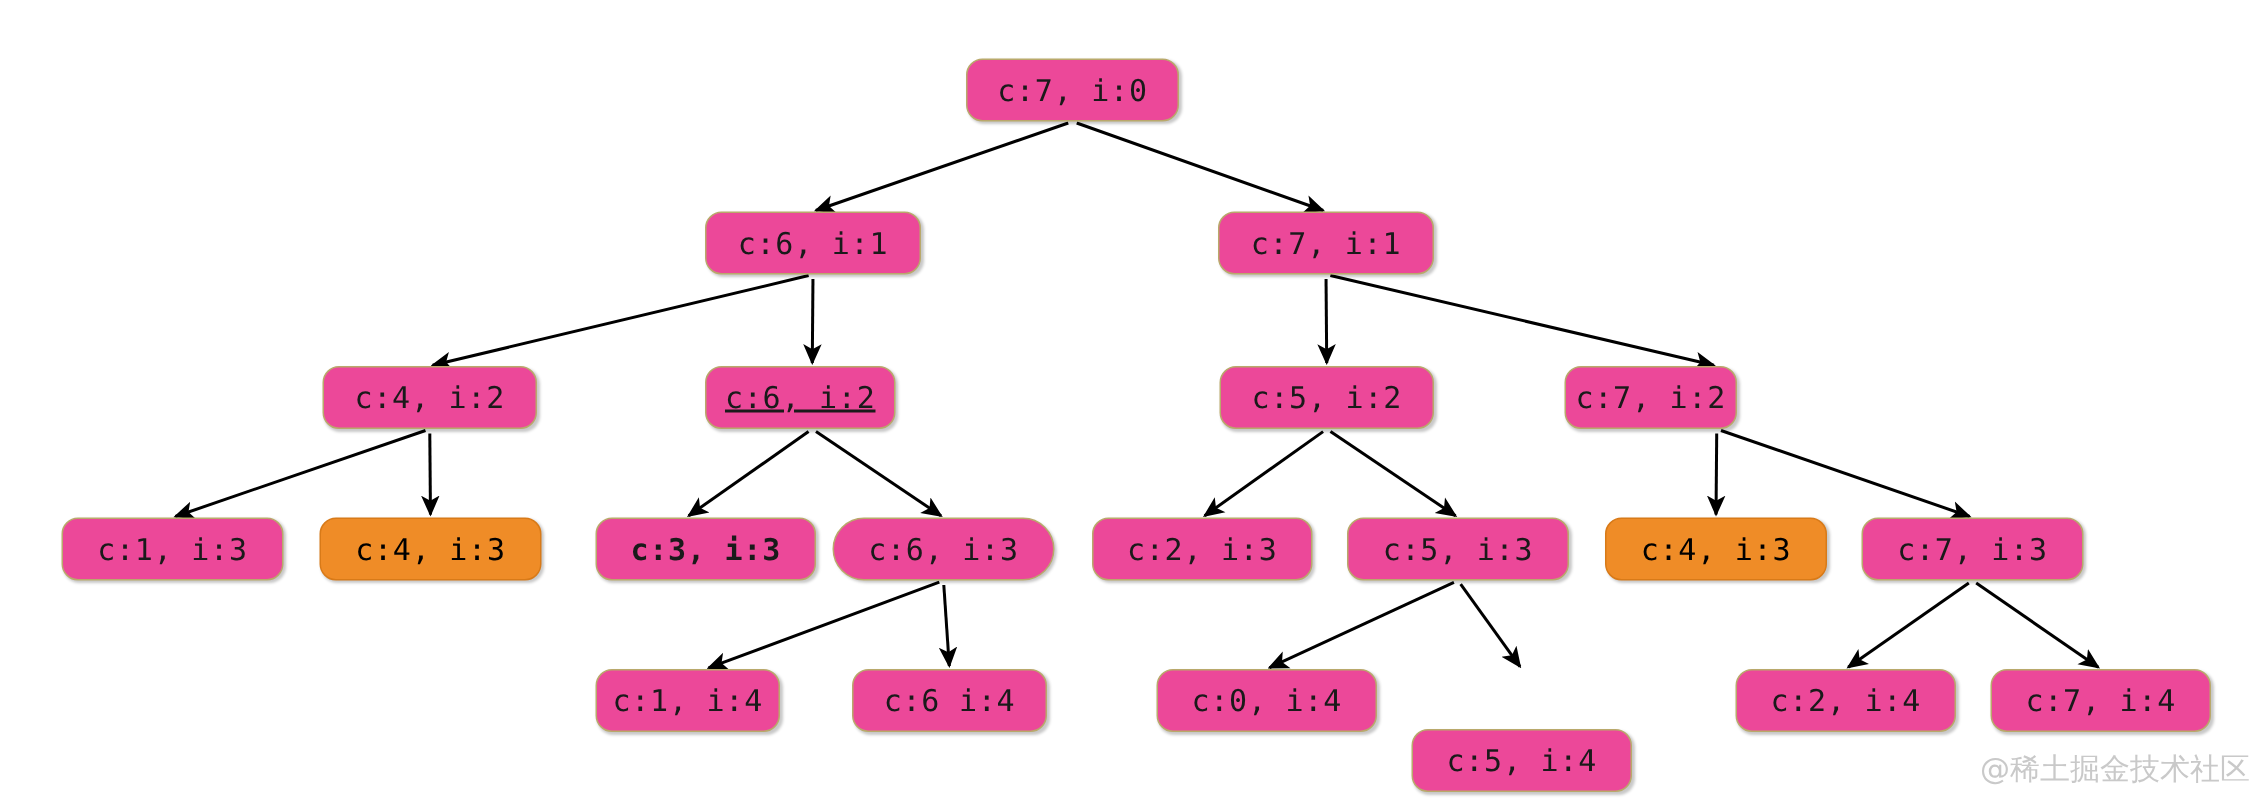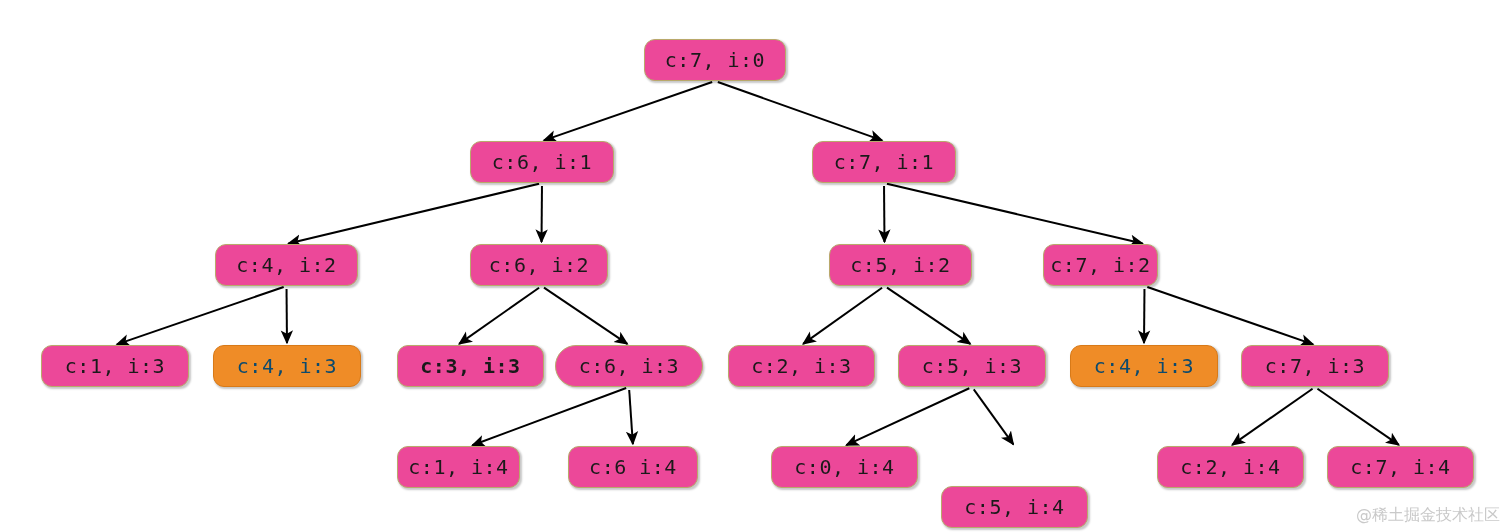--- a/index.html
+++ b/index.html
@@ -38,28 +38,28 @@
     color: #1a1a1a;
     font-family: "DejaVu Sans Mono", "Liberation Mono", monospace;
     font-size: 20px;
     letter-spacing: 0.5px;
     white-space: nowrap;
     box-shadow: 1.5px 1.5px 2px rgba(0,0,0,0.22);
   }
   .tree-node.highlight {
     background: #ef8c27;
     border-color: #d87a18;
-    color: #0c4a6e;
+    color: #000000;
   }
   #watermark {
     position: absolute;
     right: 12px;
     bottom: 6px;
     font-family: "DejaVu Sans", "Liberation Sans", sans-serif;
-    font-size: 16px;
+    font-size: 20px;
     color: #c9c9c9;
     white-space: nowrap;
   }
 </style>
 </head>
 <body>
 
 <div id="canvas">
   <svg id="edge-layer" width="1512" height="532" viewBox="0 0 1512 532">
       <defs>
@@ -86,22 +86,22 @@
       <line x1="969.2773731793972" y1="388.25988221502405" x2="846.3150845470685" y2="445.1600785233173" stroke="#000000" stroke-width="2" marker-end="url(#arrowhead)"></line>
       <line x1="973.7534575720276" y1="389.4342116882266" x2="1013.3310282853149" y2="444.37719220784896" stroke="#000000" stroke-width="2" marker-end="url(#arrowhead)"></line>
       <line x1="1312.5402546511157" y1="388.71745533235713" x2="1232.1398302325895" y2="444.8550297784286" stroke="#000000" stroke-width="2" marker-end="url(#arrowhead)"></line>
       <line x1="1317.4691728470937" y1="388.7038736605675" x2="1398.8538847686043" y2="444.86408422628836" stroke="#000000" stroke-width="2" marker-end="url(#arrowhead)"></line>
     </svg>
   <div id="node-layer">
       <div class="tree-node" style="left: 644px; top: 39px; width: 142px;">c:7, i:0</div>
       <div class="tree-node" style="left: 470px; top: 141px; width: 144px;">c:6, i:1</div>
       <div class="tree-node" style="left: 812px; top: 141px; width: 144px;">c:7, i:1</div>
       <div class="tree-node" style="left: 215px; top: 244px; width: 143px;">c:4, i:2</div>
-      <div class="tree-node" style="left: 470px; top: 244px; width: 138px;">c:6, i:2</div>
-      <div class="tree-node" style="left: 813px; top: 244px; width: 143px; margin-left: 16px;">c:5, i:2</div>
+      <div class="tree-node" style="left: 470px; top: 244px; width: 127px; text-decoration: underline;">c:6, i:2</div>
+      <div class="tree-node" style="left: 813px; top: 244px; width: 143px;">c:5, i:2</div>
       <div class="tree-node" style="left: 1043px; top: 244px; width: 115px;">c:7, i:2</div>
       <div class="tree-node" style="left: 41px; top: 345px; width: 148px;">c:1, i:3</div>
       <div class="tree-node highlight" style="left: 213px; top: 345px; width: 148px;">c:4, i:3</div>
       <div class="tree-node" style="left: 397px; top: 345px; width: 147px; font-weight: bold;">c:3, i:3</div>
       <div class="tree-node" style="left: 555px; top: 345px; width: 148px; border-radius: 21px;">c:6, i:3</div>
       <div class="tree-node" style="left: 728px; top: 345px; width: 147px;">c:2, i:3</div>
       <div class="tree-node" style="left: 898px; top: 345px; width: 148px;">c:5, i:3</div>
       <div class="tree-node highlight" style="left: 1070px; top: 345px; width: 148px;">c:4, i:3</div>
       <div class="tree-node" style="left: 1241px; top: 345px; width: 148px;">c:7, i:3</div>
       <div class="tree-node" style="left: 397px; top: 446px; width: 123px;">c:1, i:4</div>

